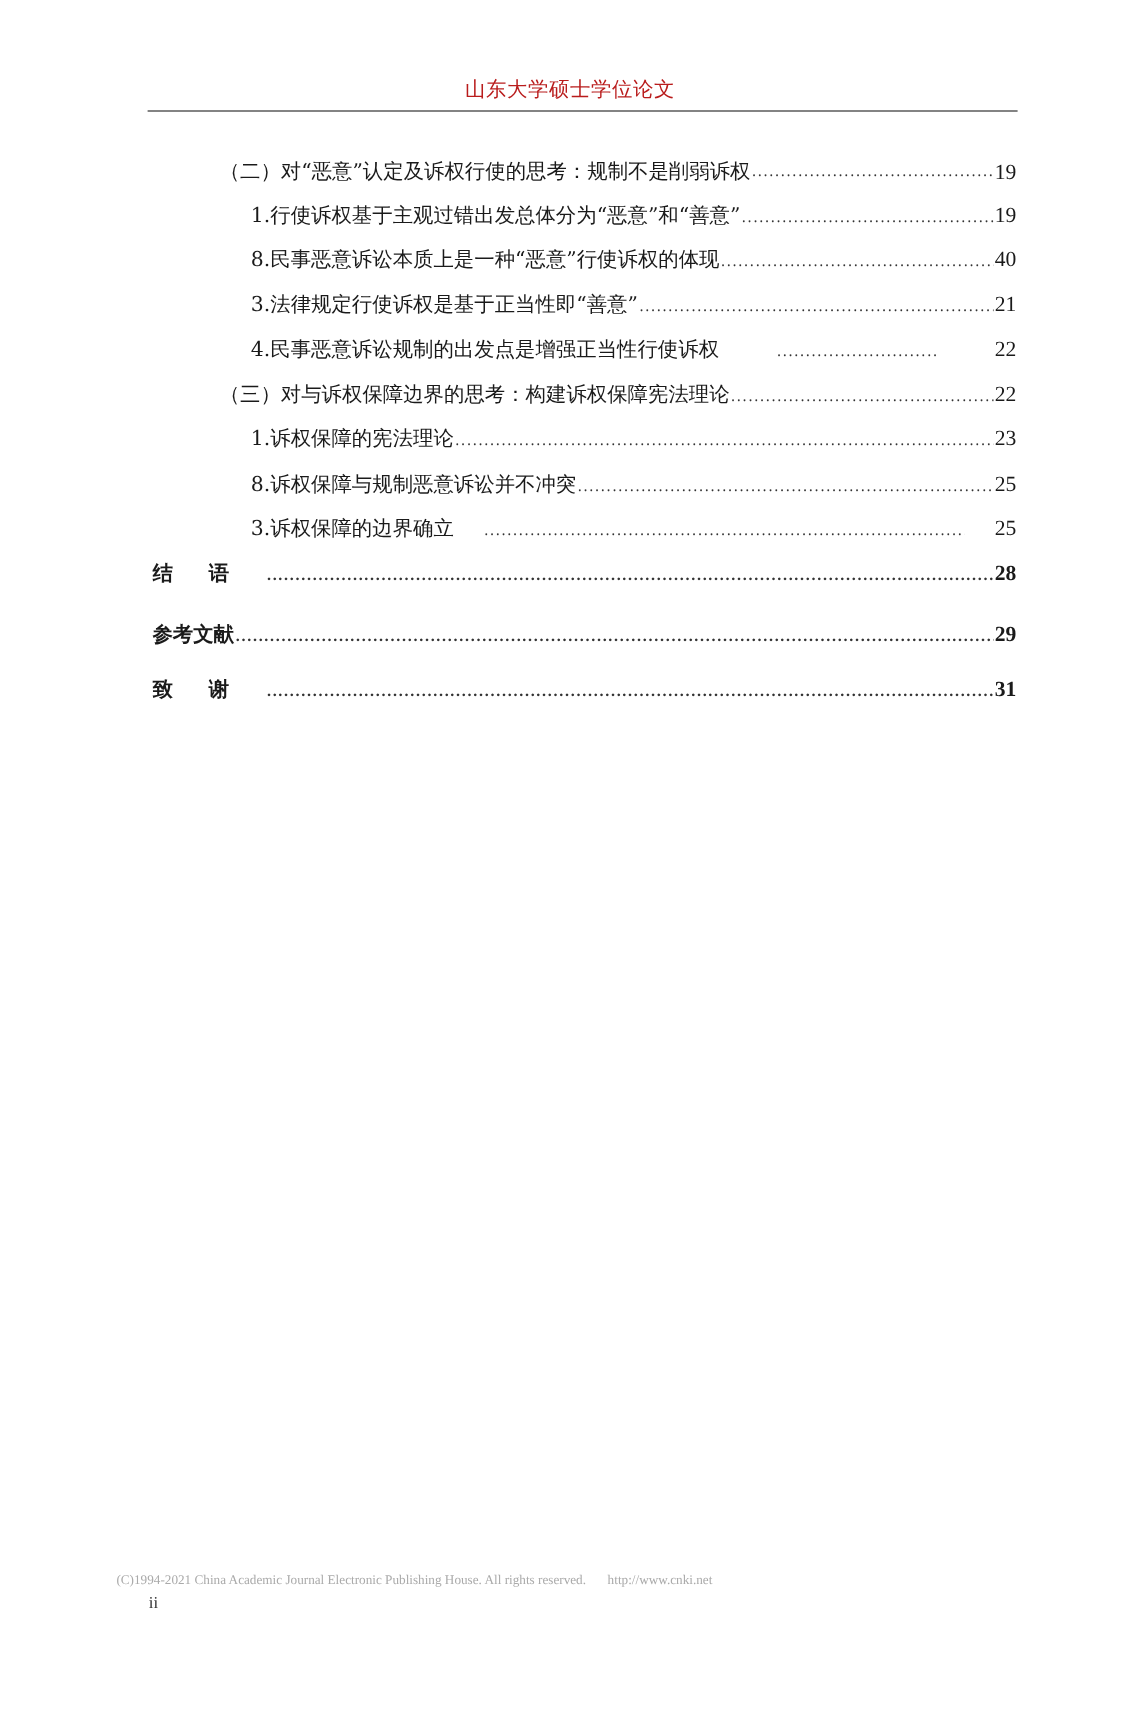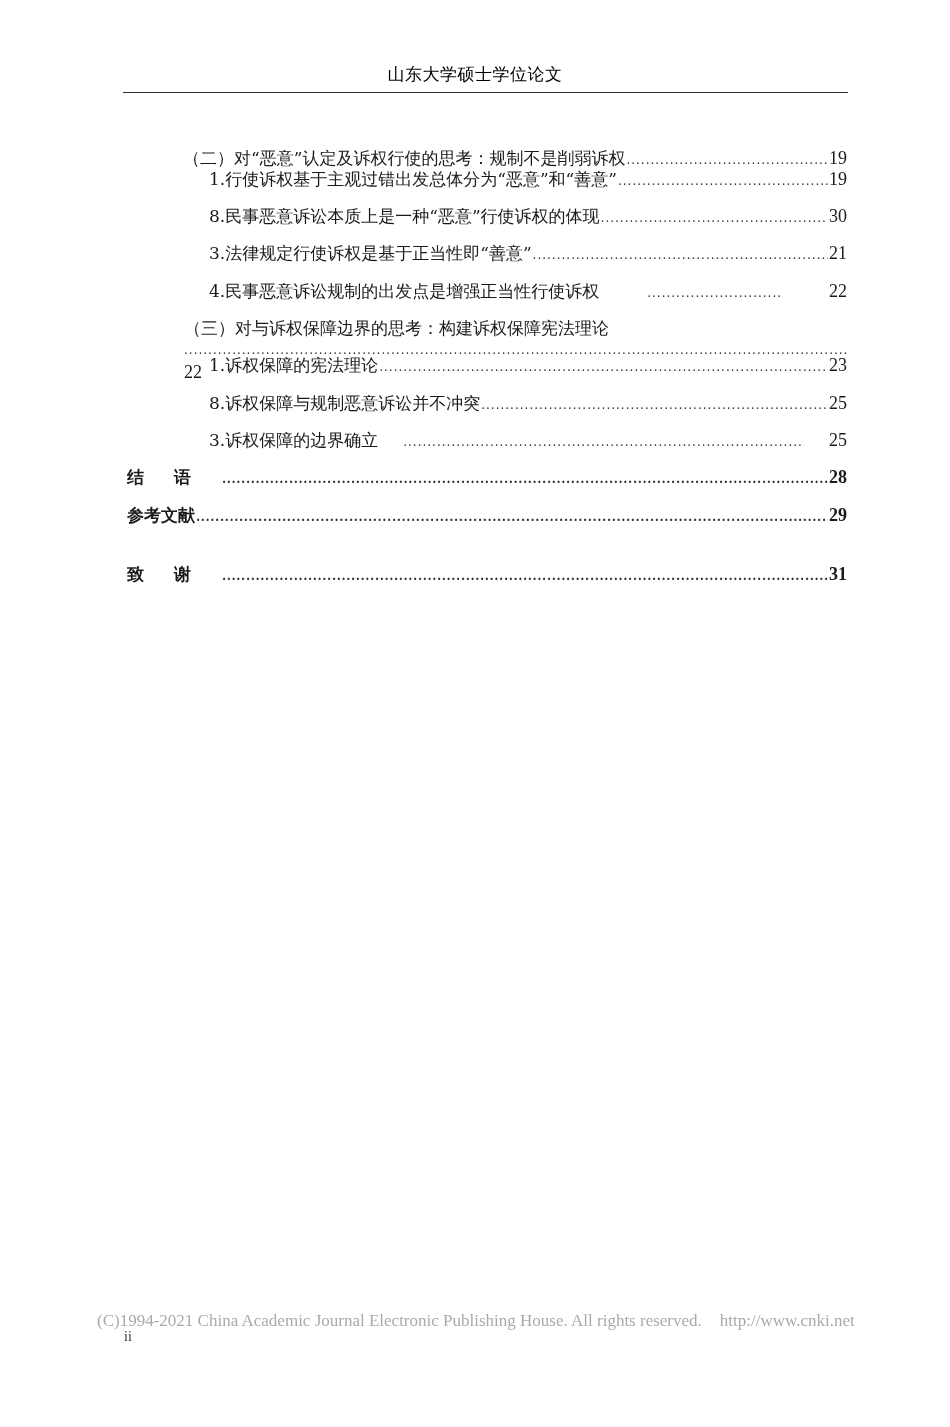--- a/index.html
+++ b/index.html
@@ -3,21 +3,21 @@
   <meta charset="utf-8">
   <style>
     html, body { margin: 0; padding: 0; background: #ffffff; }
     body {
       width: 950px; height: 1427px; position: relative; overflow: hidden;
       font-family: "DejaVu Serif", "Liberation Serif", serif;
       color: #1a1a1a;
     }
     .header-title {
       position: absolute; left: 0; width: 950px; top: 63px;
-      text-align: center; font-size: 17px; letter-spacing: 0.5px; color: #000000;
+      text-align: center; font-size: 17px; letter-spacing: 0.5px; color: #b91c1c;
     }
     .header-rule {
       position: absolute; left: 123px; width: 725px; top: 92px;
       height: 0; border-top: 1.5px solid #333;
     }
     .toc { position: absolute; left: 0; top: 0; width: 950px; }
     .toc-row {
       position: absolute; display: flex; align-items: baseline;
       font-size: 17px; line-height: 22px; white-space: nowrap; overflow: hidden;
     }
@@ -28,68 +28,68 @@
     }
     .toc-row .leader::before {
       content: "..................................................................................................................................................................................................................................";
     }
     .toc-row .page { flex: 0 0 auto; font-family: "Liberation Serif", serif; font-size: 18px; }
     .toc-row.bold { font-weight: bold; }
     .toc-row.bold .leader { font-weight: bold; letter-spacing: 0.6px; }
     .spaced { letter-spacing: 30px; }
     .footer {
       position: absolute; left: 97px; top: 1311px;
-      font-family: "Liberation Serif", serif; font-size: 17px; color: #aaaaaa;
+      font-family: "Liberation Serif", serif; font-size: 11px; color: #aaaaaa;
       white-space: nowrap; word-spacing: 0px;
     }
     .footer .url { margin-left: 18px; }
     .page-num {
       position: absolute; left: 124px; top: 1329px;
       font-family: "Liberation Serif", serif; font-size: 14px; color: #333;
     }
   </style>
 </head>
 <body>
 
 <div class="header-title">山东大学硕士学位论文</div>
 <div class="header-rule"></div>
 
 <div class="toc">
 
-  <div class="toc-row" style="left:183px; width:664px; top:147px;">
+  <div class="toc-row" style="left:183px; width:664px; top:132px;align-items:flex-end;">
     <span class="label">（二）对“恶意”认定及诉权行使的思考：规制不是削弱诉权</span>
     <span class="leader"></span>
     <span class="page">19</span>
   </div>
 
   <div class="toc-row" style="left:209px; width:638px; top:168px;">
     <span class="label">1.行使诉权基于主观过错出发总体分为“恶意”和“善意”</span>
     <span class="leader"></span>
     <span class="page">19</span>
   </div>
 
   <div class="toc-row" style="left:209px; width:638px; top:205px;">
     <span class="label">8.民事恶意诉讼本质上是一种“恶意”行使诉权的体现</span>
     <span class="leader"></span>
-    <span class="page">30</span>
+    <span class="page">40</span>
   </div>
 
   <div class="toc-row" style="left:209px; width:638px; top:242px;">
     <span class="label">3.法律规定行使诉权是基于正当性即“善意”</span>
     <span class="leader"></span>
     <span class="page">21</span>
   </div>
 
   <div class="toc-row" style="left:209px; width:638px; top:280px;gap:47px;">
     <span class="label">4.民事恶意诉讼规制的出发点是增强正当性行使诉权</span>
     <span class="leader"></span>
     <span class="page">22</span>
   </div>
 
-  <div class="toc-row" style="left:183px; width:664px; top:317px;flex-direction:column;">
+  <div class="toc-row" style="left:183px; width:664px; top:317px;">
     <span class="label">（三）对与诉权保障边界的思考：构建诉权保障宪法理论</span>
     <span class="leader"></span>
     <span class="page">22</span>
   </div>
 
   <div class="toc-row" style="left:209px; width:638px; top:354px;">
     <span class="label">1.诉权保障的宪法理论</span>
     <span class="leader"></span>
     <span class="page">23</span>
   </div>
@@ -105,21 +105,21 @@
     <span class="leader"></span>
     <span class="page">25</span>
   </div>
 
   <div class="toc-row bold" style="left:127px; width:720px; top:466px;">
     <span class="label spaced">结语</span>
     <span class="leader"></span>
     <span class="page">28</span>
   </div>
 
-  <div class="toc-row bold" style="left:127px; width:720px; top:504px;text-align:right;">
+  <div class="toc-row bold" style="left:127px; width:720px; top:517px;text-align:right;">
     <span class="label">参考文献</span>
     <span class="leader"></span>
     <span class="page">29</span>
   </div>
 
   <div class="toc-row bold" style="left:127px; width:720px; top:563px;">
     <span class="label spaced">致谢</span>
     <span class="leader"></span>
     <span class="page">31</span>
   </div>

